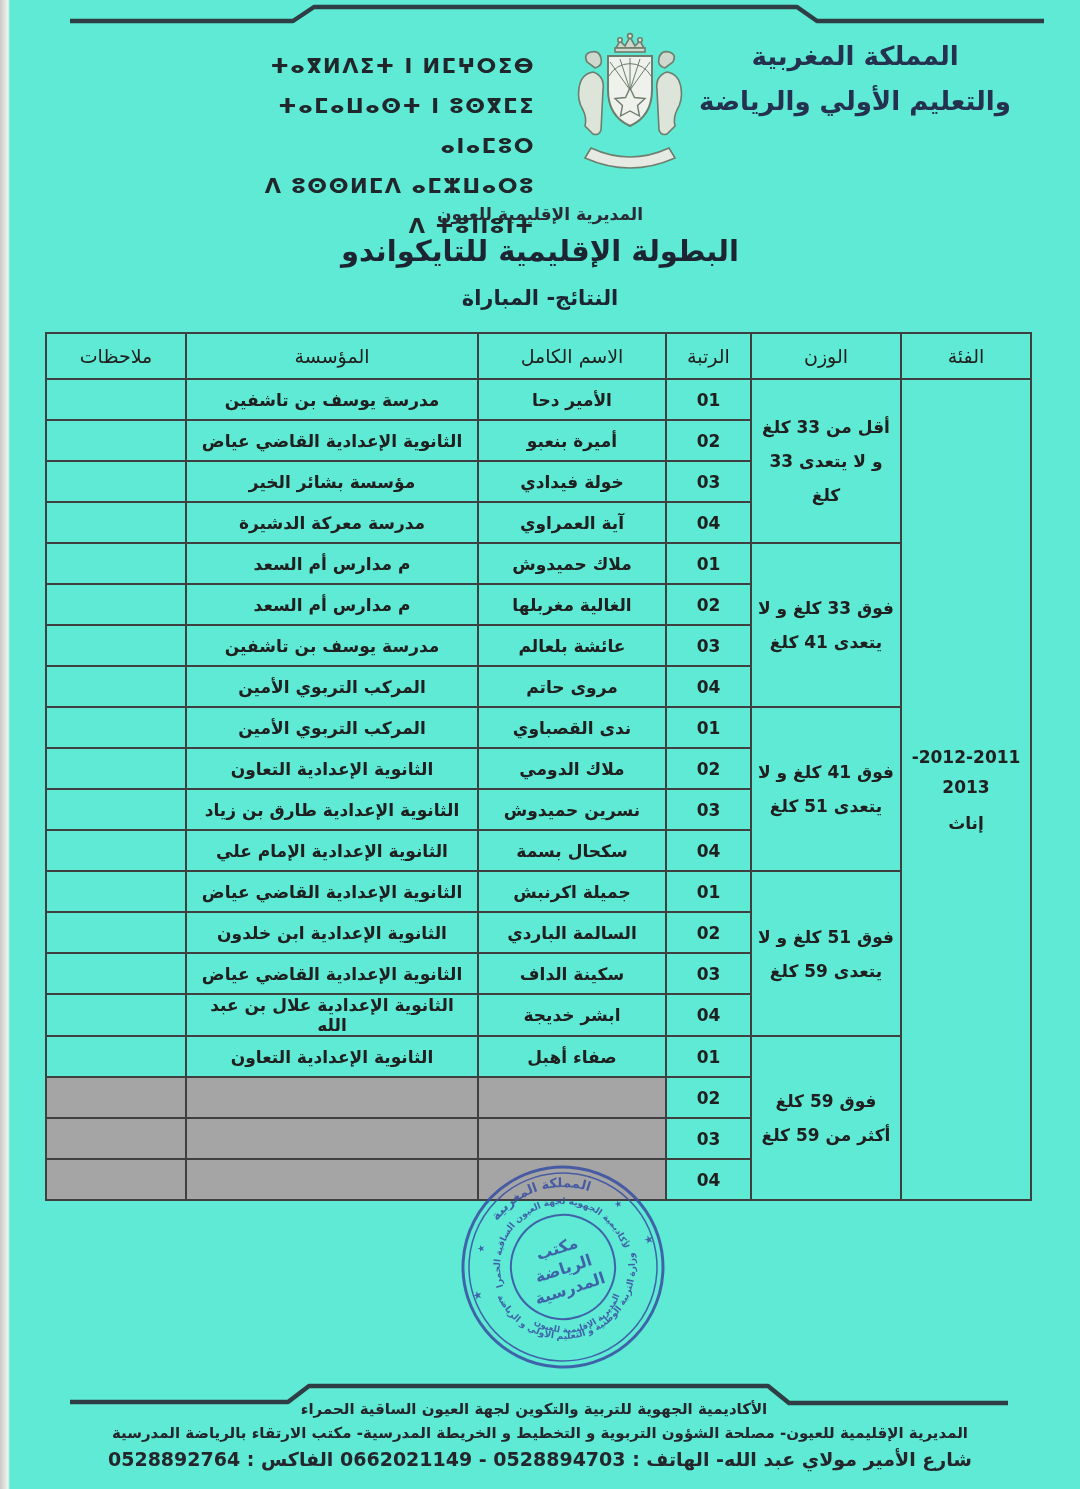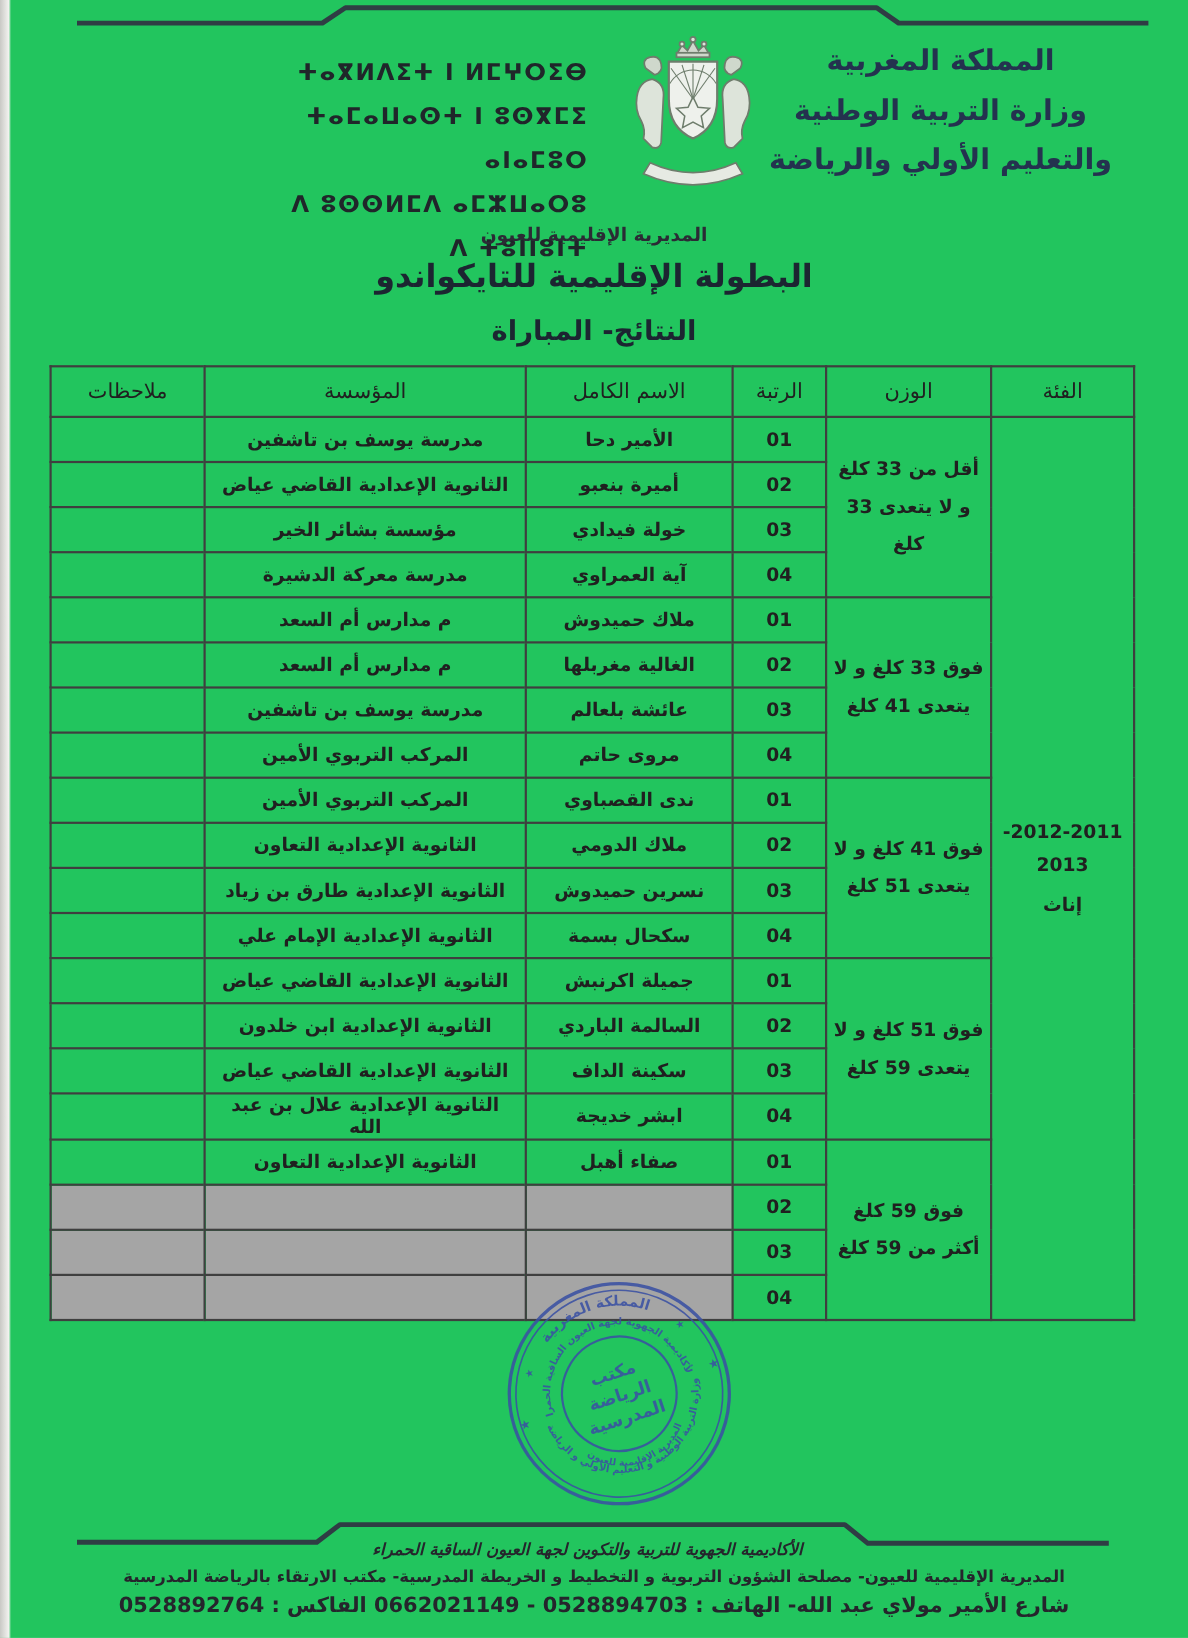--- a/index.html
+++ b/index.html
@@ -1,38 +1,38 @@
 <!DOCTYPE html>
 <html lang="ar"><head>
 <meta charset="utf-8">
 <style>
   html,body{margin:0;padding:0;background:#e9e9e6;}
   .page{
     position:relative;width:1080px;height:1489px;margin:0 auto;
-    background:#22c55e;overflow:hidden;
+    background:#5eead4;overflow:hidden;
     font-family:"DejaVu Sans",sans-serif;color:#1e1e1e;
   }
   .scan-edge{position:absolute;left:0;top:0;width:10px;height:100%;
     background:linear-gradient(to right,#c9c9c5,#f2f2ef 80%,rgba(252,252,250,0));}
   svg.lineart{position:absolute;left:0;top:0;width:1080px;height:1489px;pointer-events:none;}
 
   
   .tifinagh{position:absolute;left:250px;top:46px;width:285px;text-align:right;
     font-size:21px;font-weight:bold;letter-spacing:1.5px;line-height:40px;color:#20262a;}
   .ministry{position:absolute;left:695px;top:34px;width:320px;text-align:center;
     font-size:26px;font-weight:bold;line-height:45px;color:#24324f;direction:rtl;}
   .coat{position:absolute;left:563px;top:32px;width:134px;height:146px;}
   .org1{position:absolute;left:0;top:178px;width:1080px;text-align:center;
     font-size:18px;font-weight:bold;color:#2b2b35;direction:rtl;}
   .org2{position:absolute;left:0;top:204px;width:1080px;text-align:center;
     font-size:17px;font-weight:bold;color:#2b2b35;direction:rtl;}
   .doc-title{position:absolute;left:0;top:234px;width:1080px;text-align:center;
     font-size:29px;font-weight:bold;color:#1c2531;direction:rtl;}
   .doc-subtitle{position:absolute;left:0;top:286px;width:1080px;text-align:center;
-    font-size:25px;font-weight:bold;color:#1c2531;direction:rtl;}
+    font-size:21px;font-weight:bold;color:#1c2531;direction:rtl;}
 
   
   table.results{position:absolute;left:45px;top:332px;width:985px;
     border-collapse:collapse;table-layout:fixed;direction:rtl;}
   table.results th,table.results td{
     border:2px solid #3f3f3f;padding:0 6px;text-align:center;vertical-align:middle;
     overflow:hidden;}
   table.results th{height:44px;font-size:19px;font-weight:normal;color:#202020;}
   table.results td{height:39px;font-size:17px;font-weight:600;color:#202020;}
   td.rank{font-size:16px;font-weight:600;}
@@ -41,21 +41,21 @@
   td.category .yr{line-height:30px;}
   td.category .gender{line-height:30px;margin-top:6px;}
   .ltr{direction:ltr;unicode-bidi:isolate;}
   td.shaded{background:#a5a5a5;}
 
   
   .stamp{position:absolute;left:408px;top:1152px;width:310px;height:230px;}
 
   
   .footer-line1{position:absolute;left:0;top:1400px;width:1068px;text-align:center;
-    font-size:15px;font-weight:bold;color:#25252c;direction:rtl;font-style:italic;}
+    font-size:15px;font-weight:bold;color:#25252c;direction:rtl;}
   .footer-line2{position:absolute;left:0;top:1424px;width:1080px;text-align:center;
     font-size:15px;font-weight:bold;color:#25252c;direction:rtl;}
   .footer-line3{position:absolute;left:0;top:1448px;width:1080px;text-align:center;
     font-size:19px;font-weight:bold;color:#25252c;direction:rtl;}
 </style>
 </head>
 <body>
 
 <div class="page">
   <div class="scan-edge"></div>
@@ -97,21 +97,20 @@
       </g>
 
       <path d="M67 56 l4.5 9.5 10.5 1 -7.5 7 2 10.5 -9.5 -5 -9.5 5 2 -10.5 -7.5 -7 10.5 -1 z" fill="none" stroke-width="1.4"></path>
 
       <path d="M28 116 q39 18 78 0 l6 10 q-45 20 -90 0 z" fill="#e6eae3"></path>
     </g>
   </svg>
 
   <div class="ministry">
     <div>المملكة المغربية</div>
-    <div>وزارة التربية الوطنية</div>
     <div>والتعليم الأولي والرياضة</div>
   </div>
 
   <div class="org2">المديرية الإقليمية للعيون</div>
 
   <div class="doc-title">البطولة الإقليمية للتايكواندو</div>
   <div class="doc-subtitle">النتائج- المباراة</div>
 
   <table class="results">
     <colgroup>

